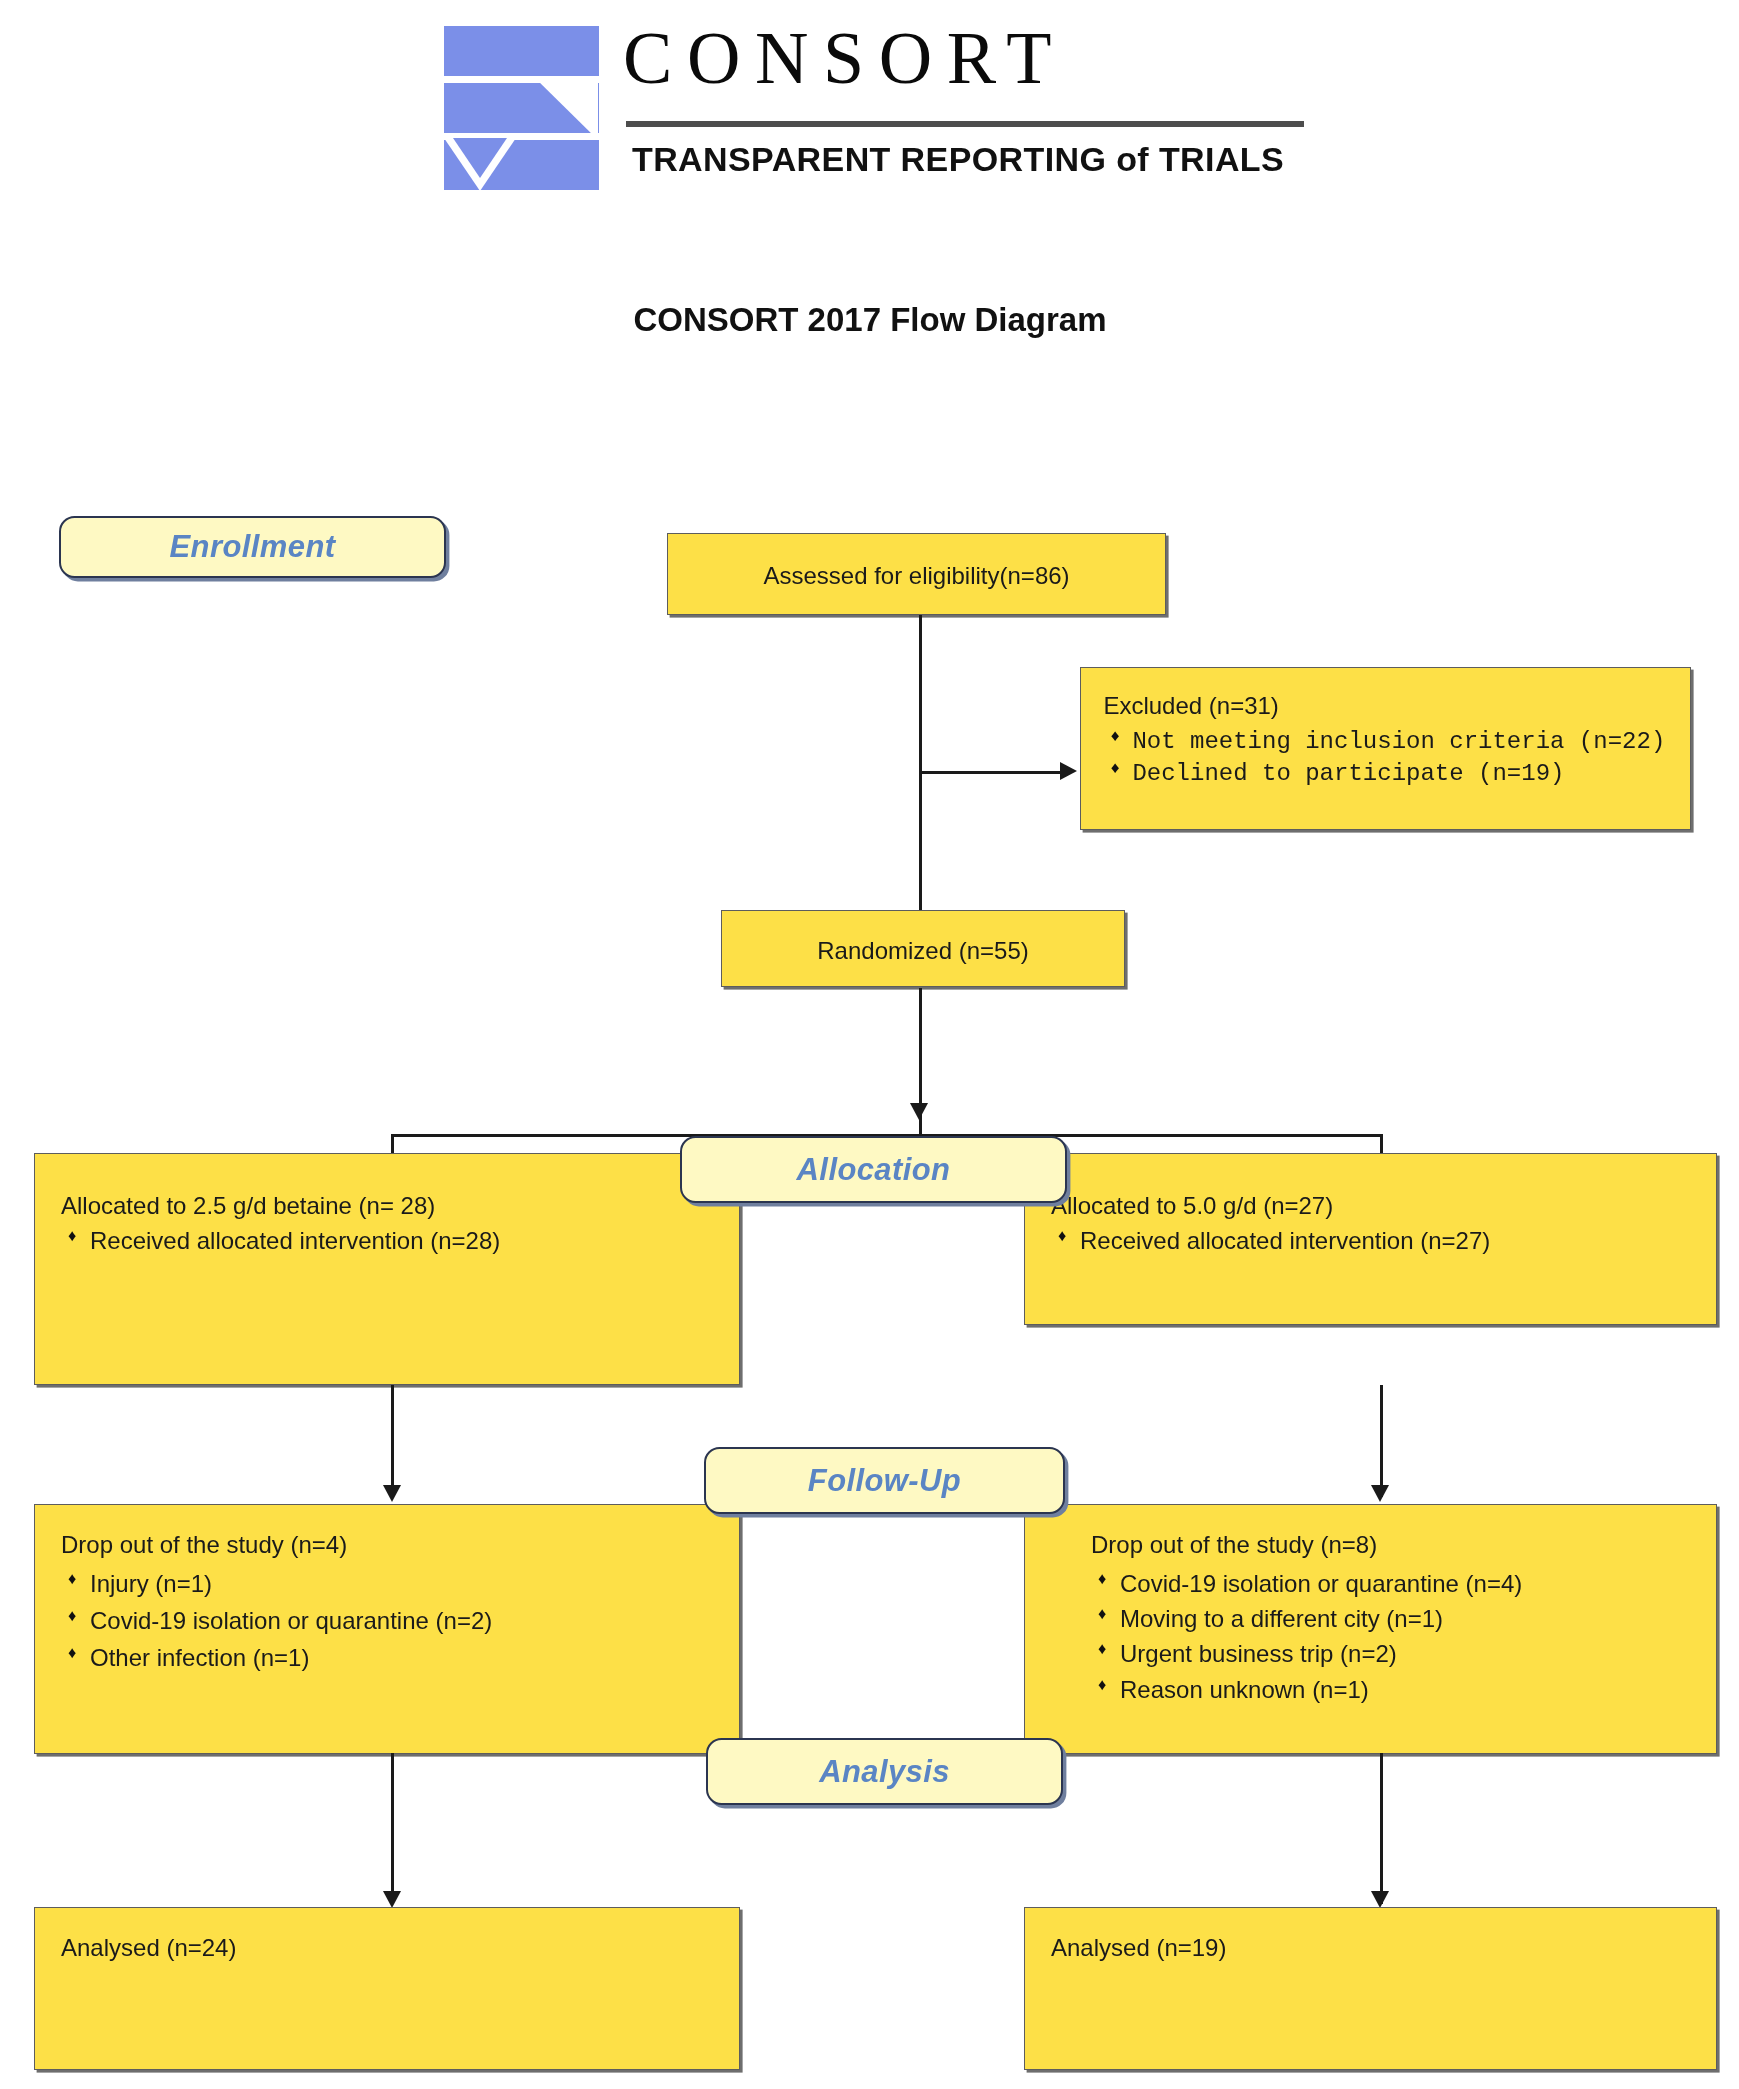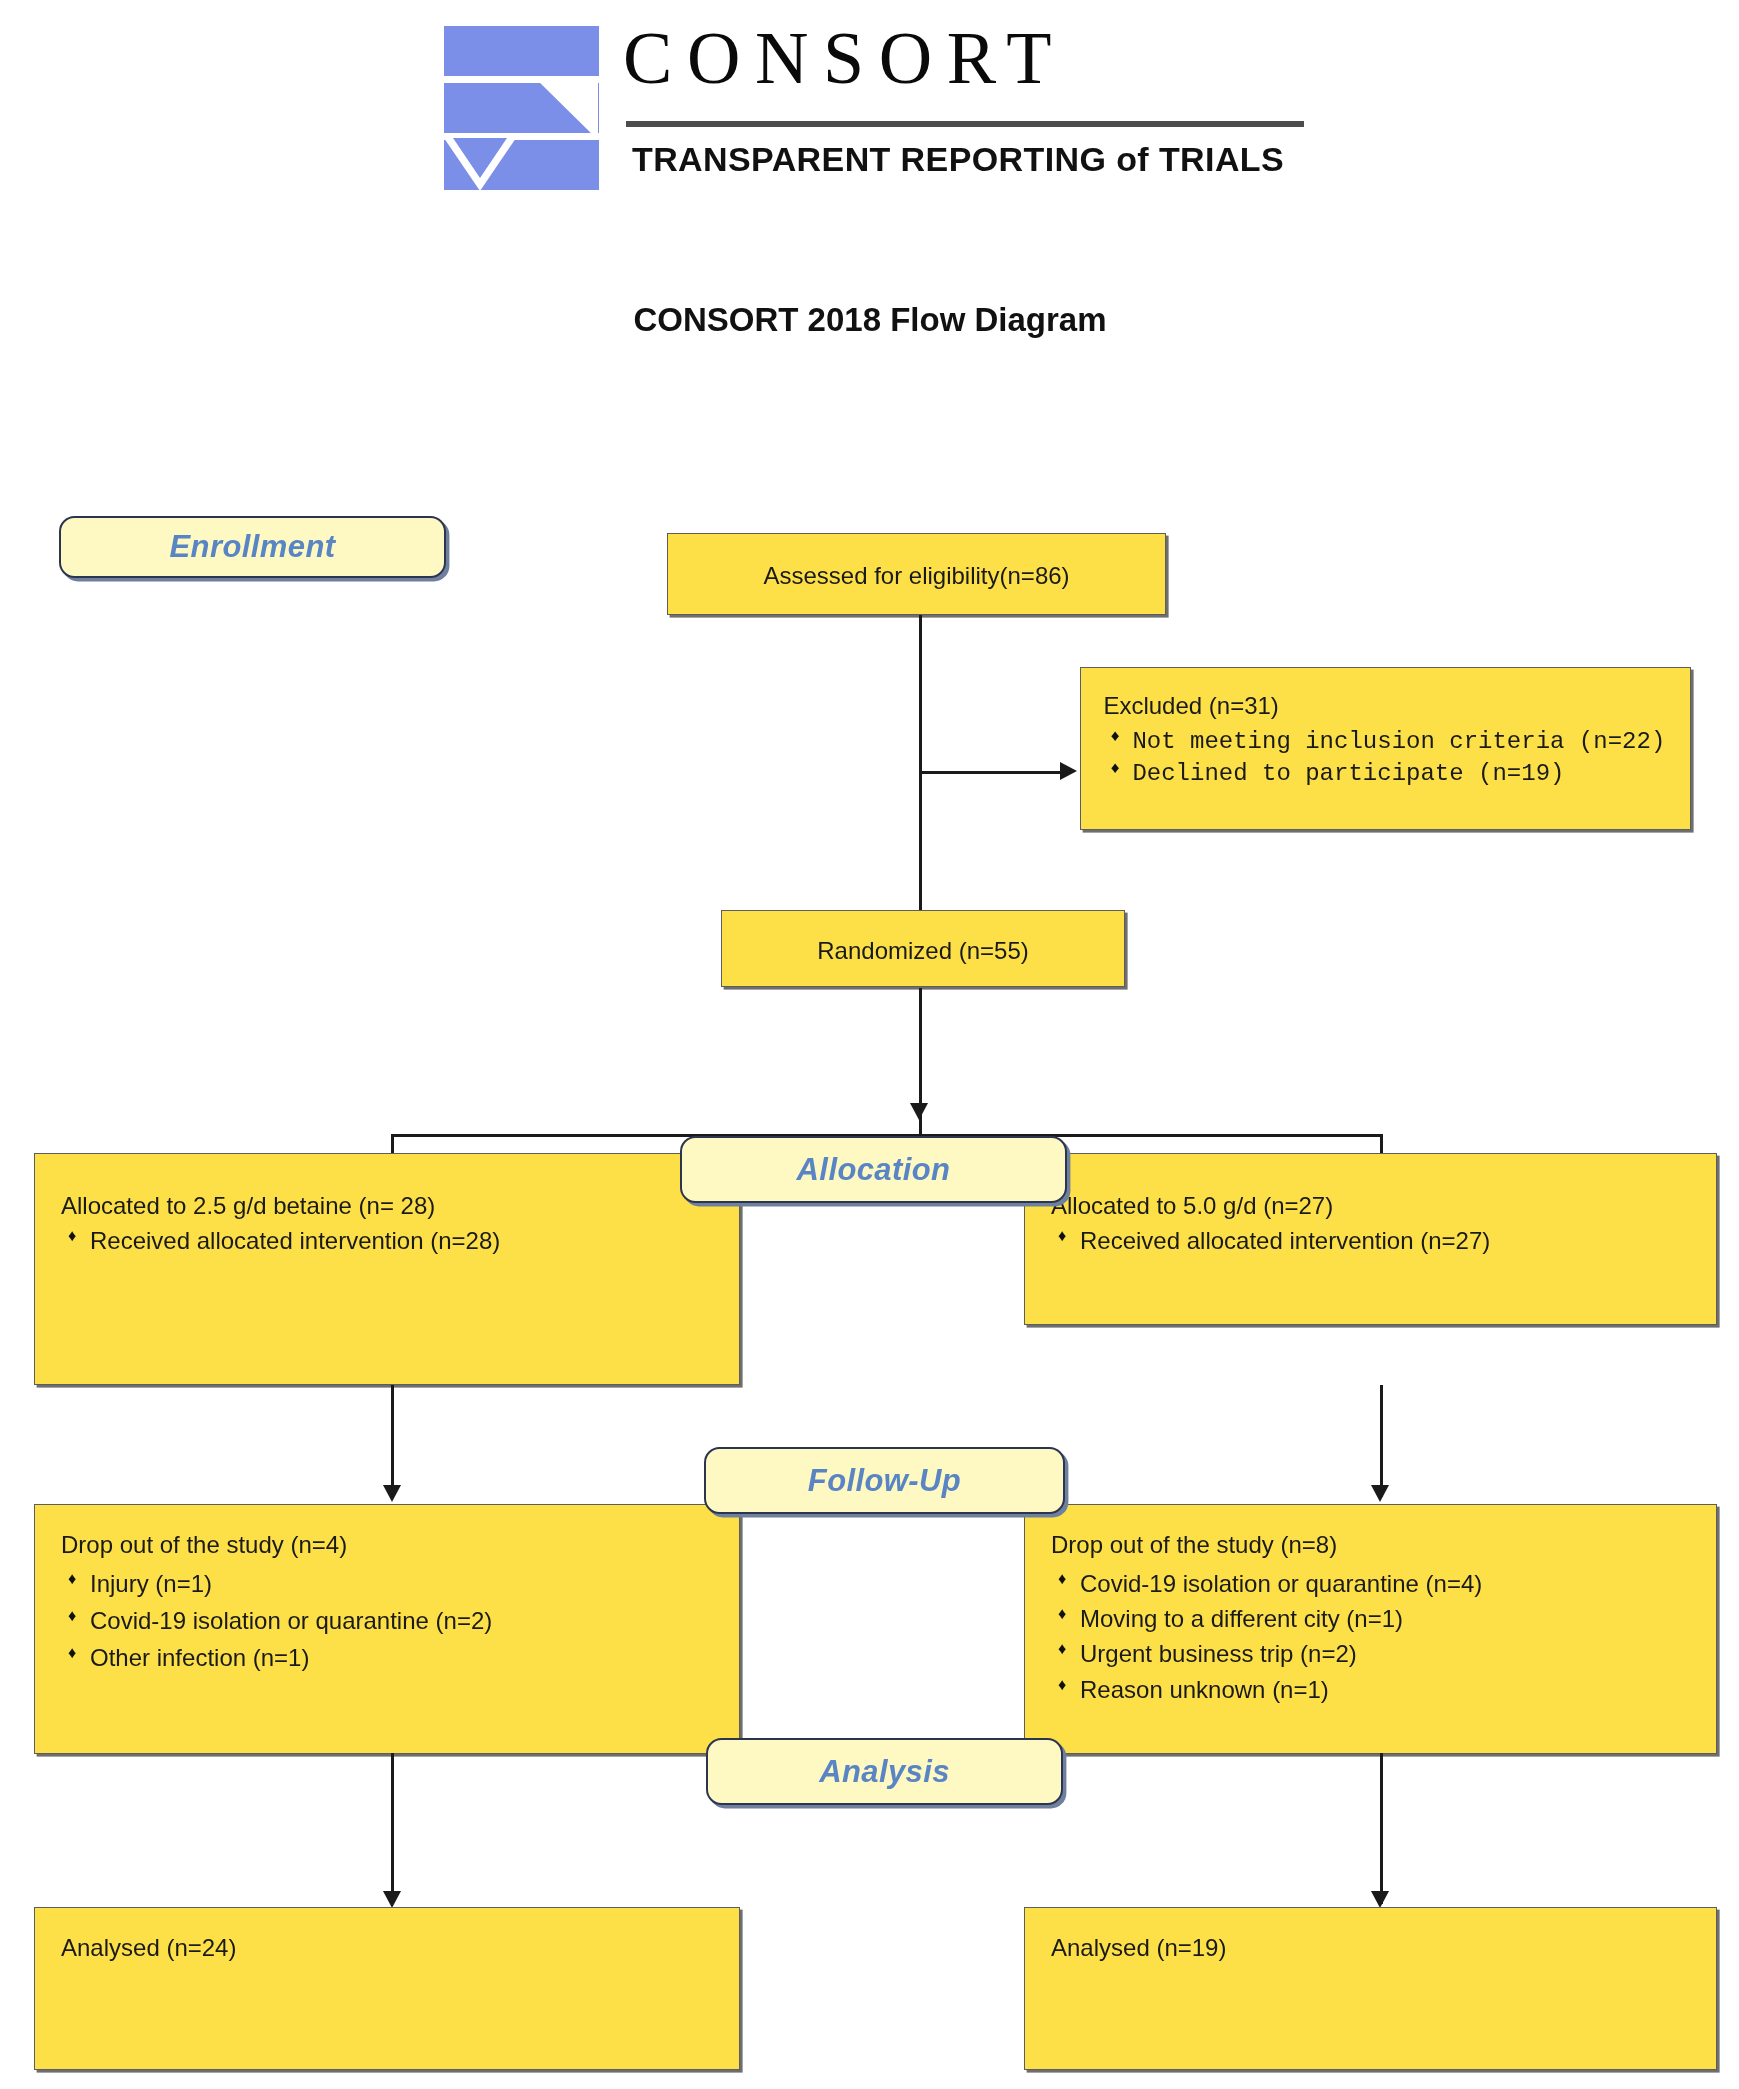--- a/index.html
+++ b/index.html
@@ -208,21 +208,21 @@
       <div class="lm lm3"></div>
       <div class="lm-slash"></div>
       <div class="lm-check"></div>
       <div class="lm-check-in"></div>
     </div>
     <div class="logo-word">CONSORT</div>
     <div class="logo-rule"></div>
     <div class="logo-sub">TRANSPARENT REPORTING of TRIALS</div>
   </div>
 
-  <div class="diagram-title">CONSORT 2018 Flow Diagram</div>
+  <div class="diagram-title">CONSORT 2017 Flow Diagram</div>
 
   <div class="badge" style="left:59px; top:516px; width:387px; height:62px;">
     <span>Enrollment</span>
   </div>
 
   <div class="fbox center" style="left:667px; top:533px; width:499px; height:82px;">
     <div class="btxt" style="margin-top:26px;">Assessed  for eligibility(n=86)</div>
   </div>
 
   <div class="vline" style="left:919px; top:615px; height:323px;"></div>
@@ -285,21 +285,21 @@
 
   <div class="fbox" style="left:34px; top:1504px; width:706px; height:250px;">
     <div class="btxt" style="margin:24px 0 6.9px 26px;">Drop out of the study (n=4)</div>
     <ul class="blist" style="margin-left:26px; line-height:1.45;">
       <li style="margin-bottom:5.2px;">Injury (n=1)</li>
       <li style="margin-bottom:5.2px;">Covid-19 isolation or quarantine (n=2)</li>
       <li>Other infection (n=1)</li>
     </ul>
   </div>
 
-  <div class="fbox" style="left:1024px; top:1504px; width:693px; height:250px;">
+  <div class="fbox" style="left:1024px; top:1504px; width:693px; height:250px;padding-left:40px;">
     <div class="btxt" style="margin:24px 0 6.9px 26px;">Drop out of the study (n=8)</div>
     <ul class="blist" style="margin-left:26px; line-height:1.42;">
       <li style="margin-bottom:3.4px;">Covid-19 isolation or quarantine (n=4)</li>
       <li style="margin-bottom:3.4px;">Moving to a different city (n=1)</li>
       <li style="margin-bottom:3.4px;">Urgent business trip (n=2)</li>
       <li>Reason unknown (n=1)</li>
     </ul>
   </div>
 
   <div class="vline" style="left:391px; top:1753px; height:151px;"></div>

